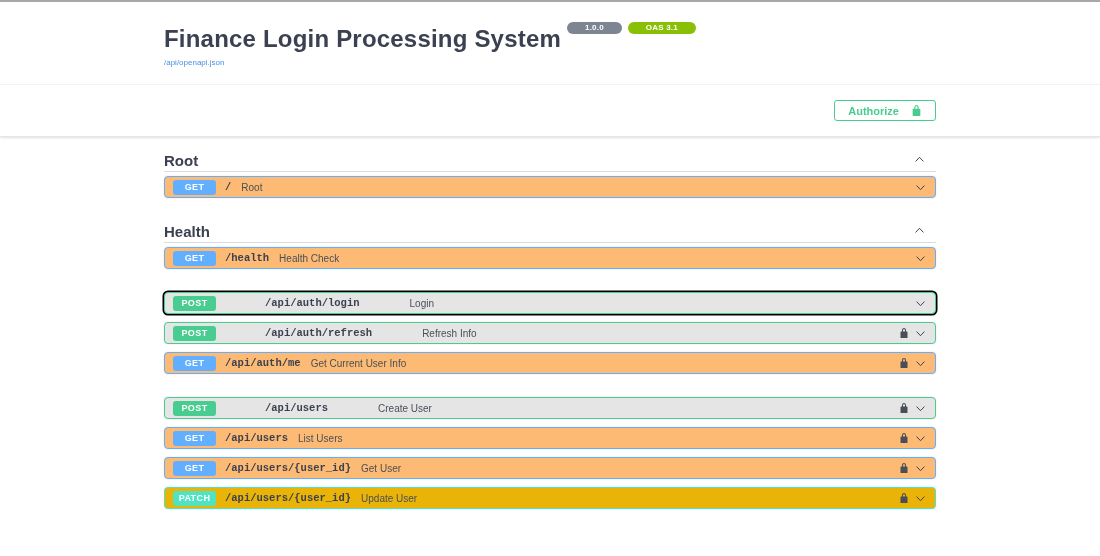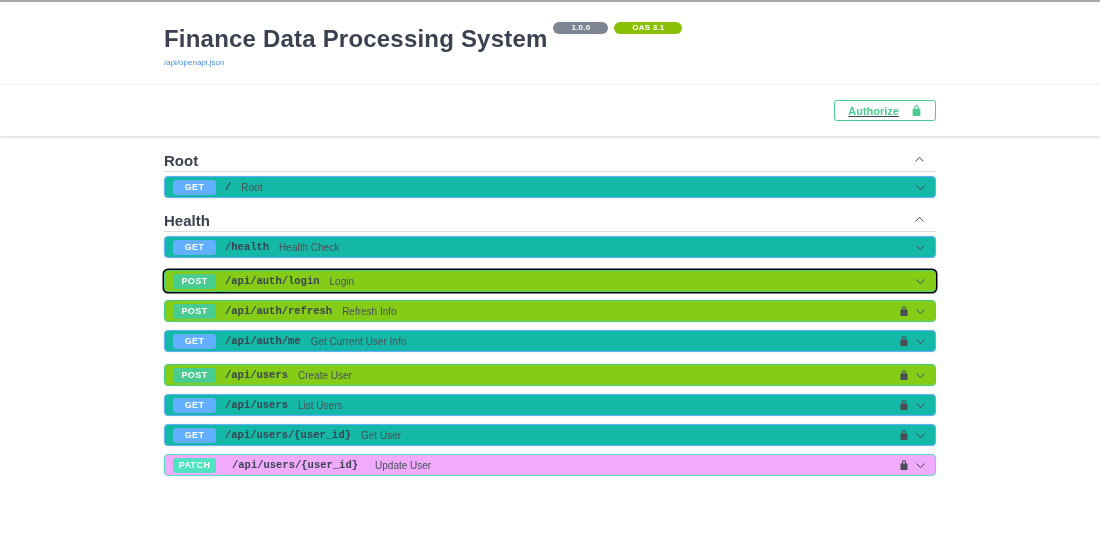--- a/index.html
+++ b/index.html
@@ -33,55 +33,54 @@
   }
   .api-description { margin-top: 12px; font-size: 10px; color: #3b4151; }
 
   
   .scheme-container {
     background: #fff;
     border-top: 1px solid #f2f2f2;
     border-bottom: 1px solid #e6e6e6;
     box-shadow: 0 1px 2px 0 rgba(0,0,0,0.12);
     padding: 15px 0;
-    text-decoration: underline;
   }
   .scheme-inner { display: flex; justify-content: flex-end; }
   .authorize-btn {
     display: flex; align-items: center; gap: 12px;
     background: transparent;
     border: 1px solid var(--c-authorize); border-radius: 3px;
     color: var(--c-authorize);
     font-family: "Liberation Sans", sans-serif;
     font-size: 11px; font-weight: 700;
     padding: 4px 13px; height: 21px; cursor: pointer;
   }
   .authorize-btn svg { display: block; }
 
   
   .sections { padding-top: 13px; }
-  .section { margin-bottom: 12px; }
+  .section { margin-bottom: 23px; }
   .section-header {
     display: flex; align-items: center; justify-content: space-between;
     height: 22px; padding-right: 10px;
     border-bottom: 1px solid rgba(59,65,81,0.18);
     margin-bottom: 4px; cursor: pointer;
   }
   .section-title { font-size: 15px; font-weight: 700; color: #3b4151; }
 
   .op-row {
     display: flex; align-items: center;
     height: 22px; margin-bottom: 8px;
     border: 1px solid; border-radius: 4px;
     box-shadow: 0 0 2px rgba(0,0,0,0.12);
     padding: 0 8px; cursor: pointer;
   }
-  .m-get   { background: #14b8a6; border-color: var(--c-get); justify-content: center; }
-  .m-post  { background: #84cc16; border-color: var(--c-post); }
-  .m-patch { background: #f0abfc; border-color: var(--c-patch); gap: 7px; }
+  .m-get   { background: #fdba74; border-color: var(--c-get); justify-content: center; }
+  .m-post  { background: #e5e5e5; border-color: var(--c-post); gap: 40px; }
+  .m-patch { background: #eab308; border-color: var(--c-patch); }
   .op-row.focused { box-shadow: 0 0 0 1.5px #000, 0 0 2px rgba(0,0,0,0.12); }
 
   .method-badge {
     width: 43px; height: 15px; border-radius: 3px;
     font-size: 9px; font-weight: 700; color: #fff;
     display: flex; align-items: center; justify-content: center;
     letter-spacing: 0.4px; flex: none;
   }
   .m-get .method-badge   { background: var(--c-get); }
   .m-post .method-badge  { background: var(--c-post); }
@@ -96,21 +95,21 @@
   .row-right { margin-left: auto; display: flex; align-items: center; gap: 5px; }
   .row-right svg { display: block; }
 </style>
 </head>
 <body>
 
 <div class="top-edge"></div>
 
 <div class="info-section">
   <div class="wrapper">
-    <h1 class="api-title"><span>Finance Data Processing System</span><span class="pill version" style="background: rgb(125, 132, 146);">1.0.0</span><span class="pill oas" style="background: rgb(137, 191, 4);">OAS 3.1</span></h1>
+    <h1 class="api-title"><span>Finance Login Processing System</span><span class="pill version" style="background: rgb(125, 132, 146);">1.0.0</span><span class="pill oas" style="background: rgb(137, 191, 4);">OAS 3.1</span></h1>
     <a class="spec-link" href="#">/api/openapi.json</a>
   </div>
 </div>
 
 <div class="scheme-container">
   <div class="wrapper scheme-inner">
     <button class="authorize-btn">
       <span>Authorize</span>
       <span>
         <svg width="11" height="13" viewBox="0 0 20 22" class="auth-lock">

